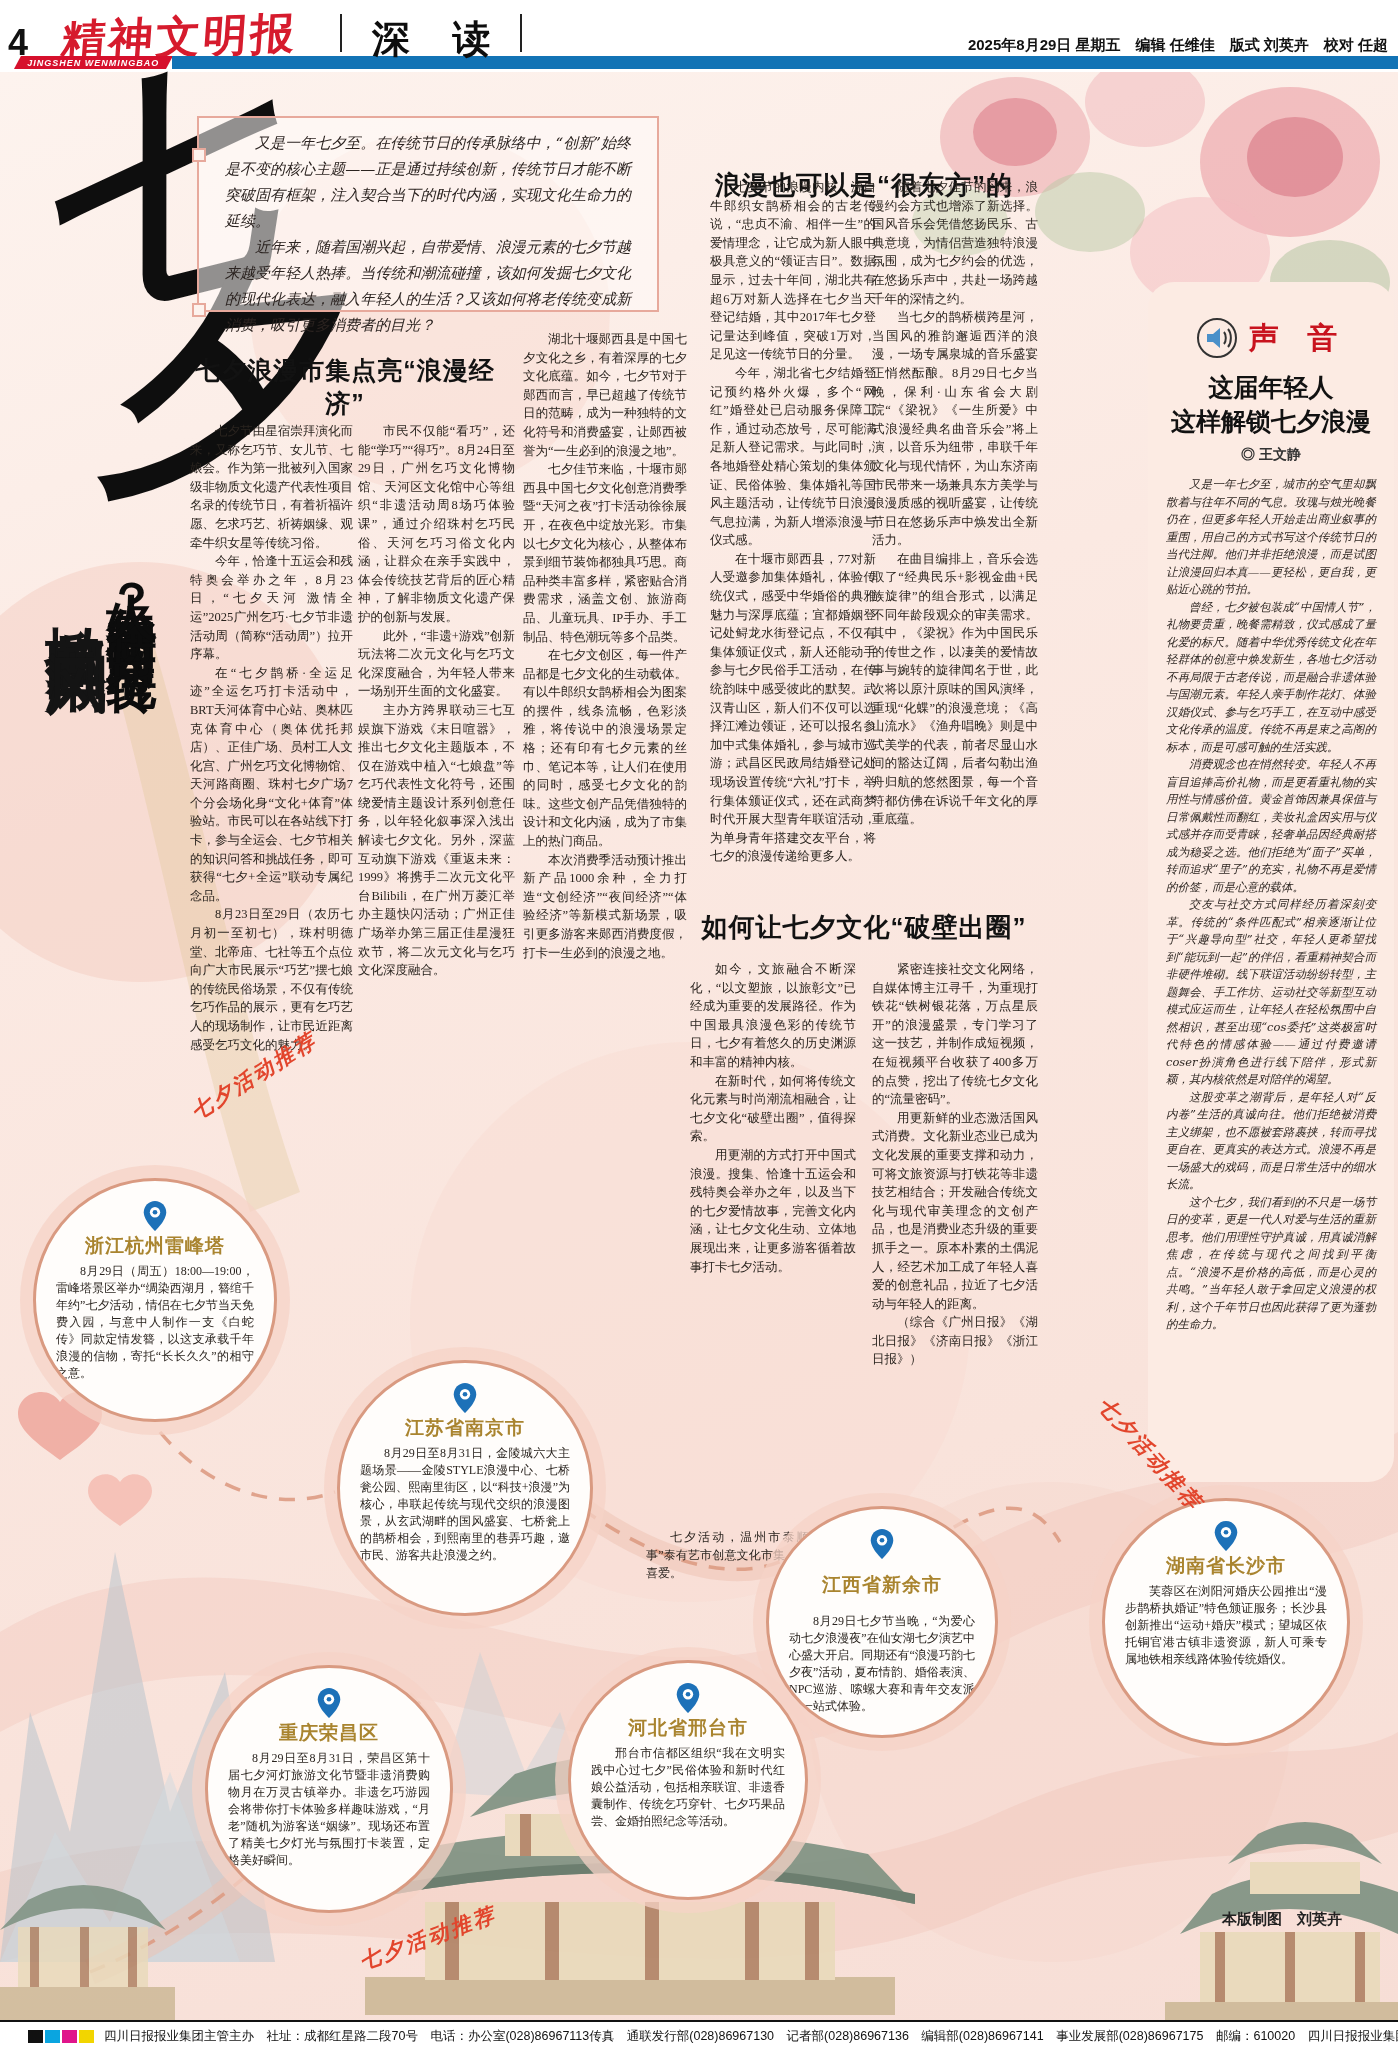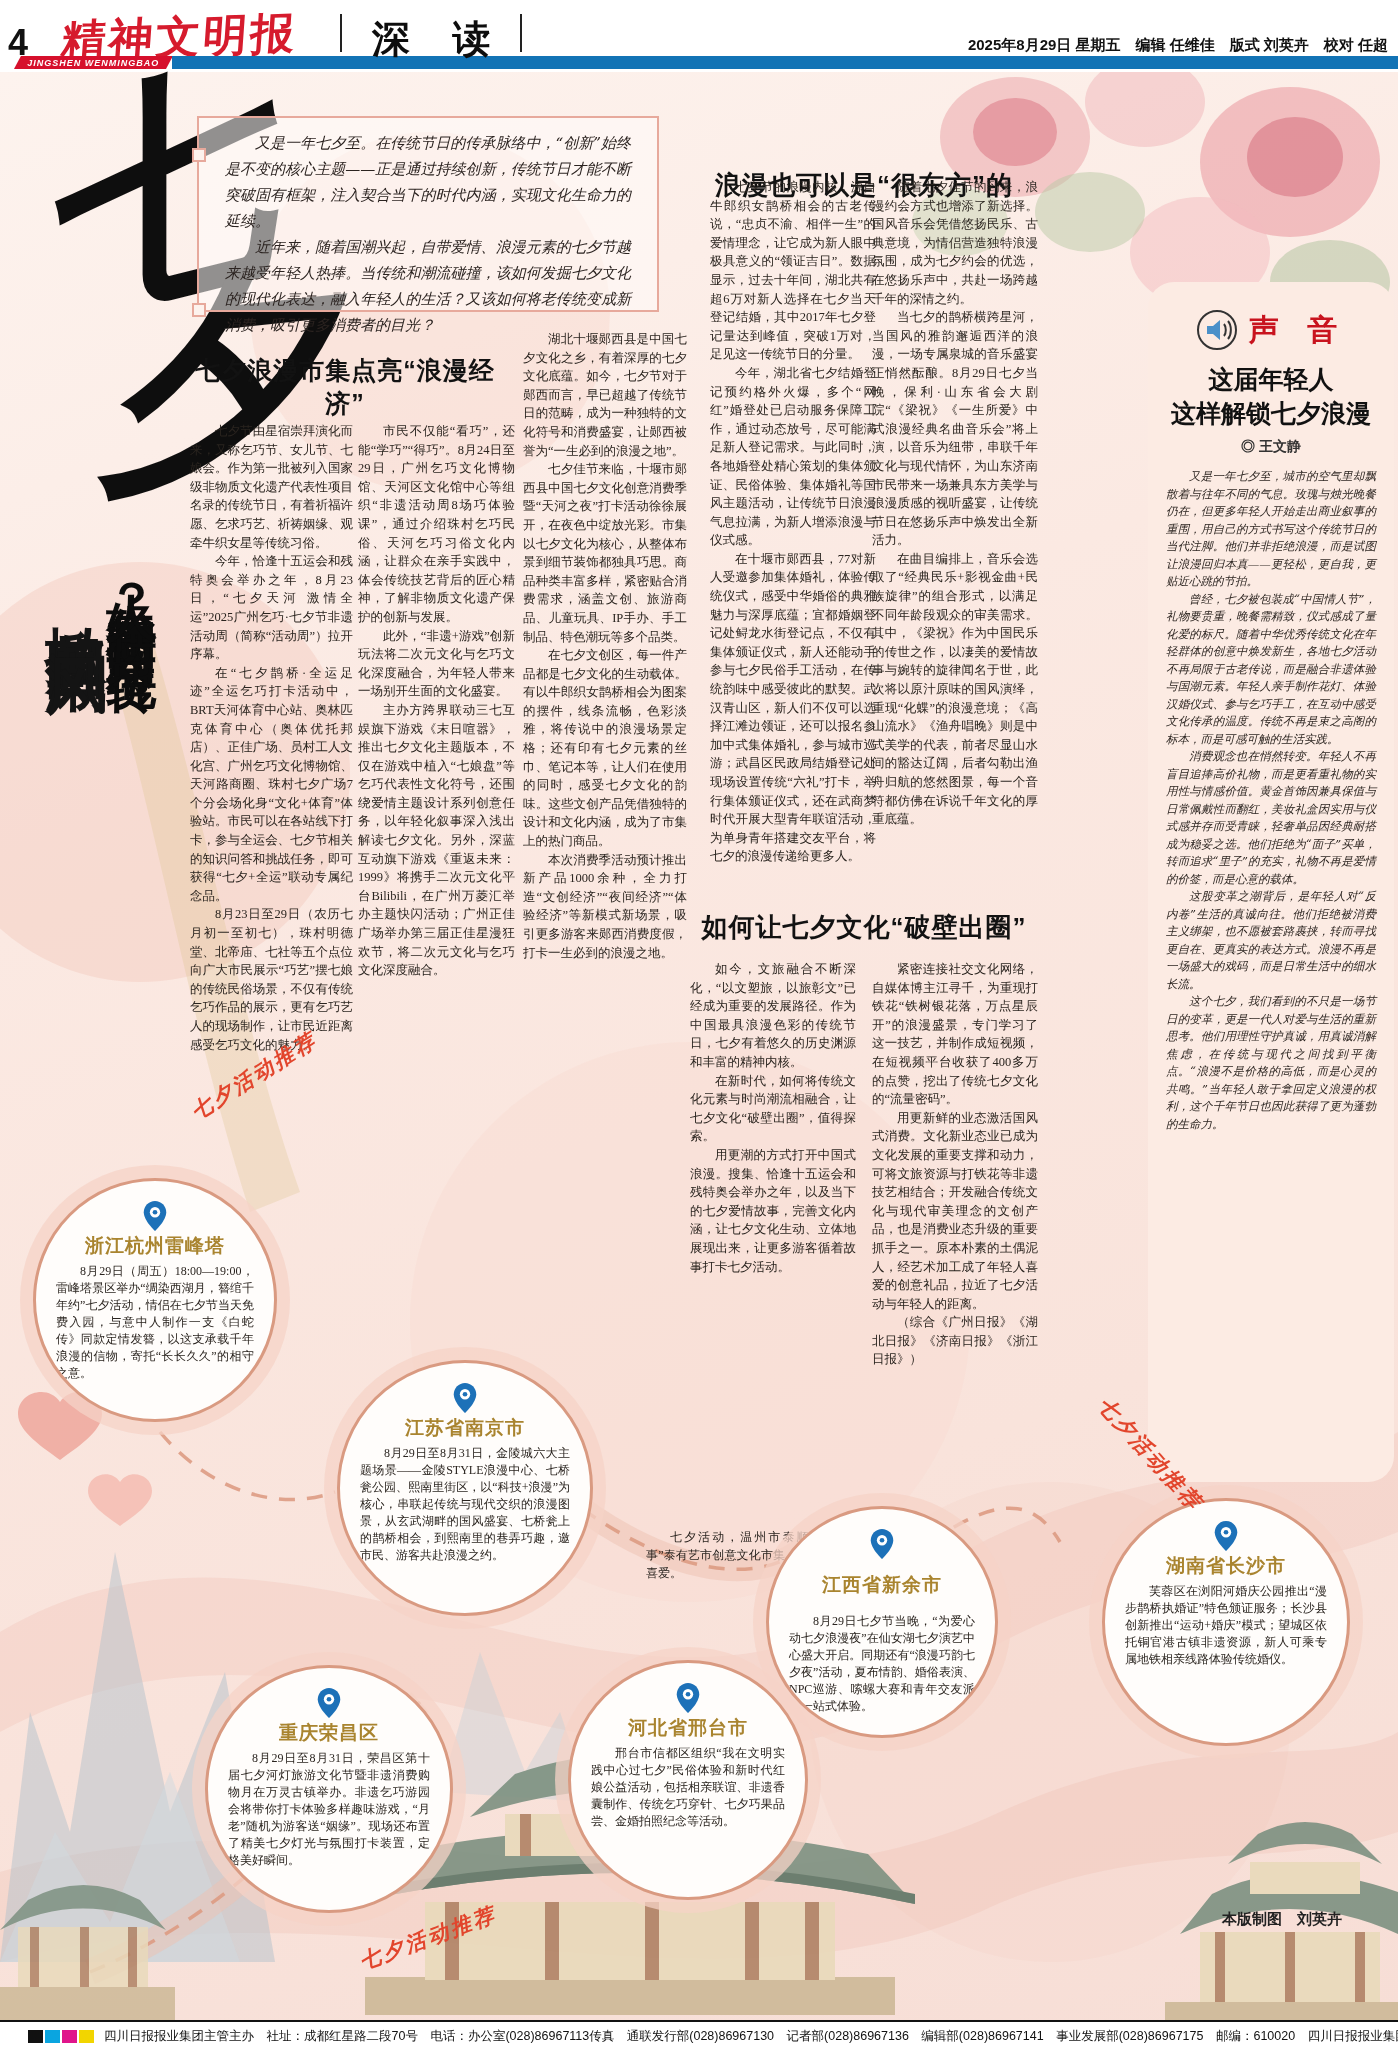--- a/index.html
+++ b/index.html
@@ -37,21 +37,21 @@
   .intro p{margin:0;text-indent:2em;font:italic 15px/26px "DejaVu Serif",serif;color:#2b2320;text-align:justify;}
   
   .sec-title{position:absolute;font:900 25px "Liberation Sans",sans-serif;color:#121212;text-align:center;letter-spacing:1px;}
   .col{position:absolute;overflow:hidden;text-align:justify;color:#2a241f;
        font-family:"Liberation Serif","DejaVu Serif",serif;font-size:12.5px;line-height:18.6px;}
   .col p{margin:0;text-indent:2em;}
   .cont-block{font-size:12px;line-height:18px;}
   
   .voice{position:absolute;left:1148px;top:210px;width:246px;height:1200px;background:#fcebe3;
          border-radius:26px;box-sizing:border-box;padding:26px 14px 18px;overflow:hidden;}
-  .voice-head{display:flex;align-items:center;justify-content:center;gap:10px;margin-bottom:10px;}
+  .voice-head{display:flex;align-items:center;justify-content:center;gap:10px;margin-bottom:10px;margin-top:8px;}
   .voice-badge{font:900 30px "Liberation Sans",sans-serif;color:#c8131e;letter-spacing:10px;}
   .voice-title{text-align:center;font:900 25px/34px "Liberation Sans",sans-serif;color:#111;margin:2px 0 8px;}
   .voice-author{text-align:center;font:700 14px "Liberation Sans",sans-serif;color:#333;margin-bottom:12px;}
   .voice-body{font-family:"DejaVu Serif",serif;font-style:italic;font-size:11.5px;line-height:17.5px;
               color:#2d2622;text-align:justify;padding:0 4px;}
   .voice-body p{margin:0;text-indent:2em;}
   
   .event{position:absolute;border-radius:50%;background:#fffdfb;border:3px solid #d99a81;
          box-shadow:0 0 0 13px rgba(245,211,199,.75);box-sizing:border-box;
          display:flex;flex-direction:column;align-items:center;text-align:center;overflow:hidden;}
@@ -249,20 +249,21 @@
       </div>
       <div class="voice-title">
         <span>这届年轻人</span><br>
         <span>这样解锁七夕浪漫</span>
       </div>
       <div class="voice-author">◎ 王文静</div>
       <div class="voice-body">
           <p>又是一年七夕至，城市的空气里却飘散着与往年不同的气息。玫瑰与烛光晚餐仍在，但更多年轻人开始走出商业叙事的重围，用自己的方式书写这个传统节日的当代注脚。他们并非拒绝浪漫，而是试图让浪漫回归本真——更轻松，更自我，更贴近心跳的节拍。</p>
           <p>曾经，七夕被包装成“中国情人节”，礼物要贵重，晚餐需精致，仪式感成了量化爱的标尺。随着中华优秀传统文化在年轻群体的创意中焕发新生，各地七夕活动不再局限于古老传说，而是融合非遗体验与国潮元素。年轻人亲手制作花灯、体验汉婚仪式、参与乞巧手工，在互动中感受文化传承的温度。传统不再是束之高阁的标本，而是可感可触的生活实践。</p>
           <p>消费观念也在悄然转变。年轻人不再盲目追捧高价礼物，而是更看重礼物的实用性与情感价值。黄金首饰因兼具保值与日常佩戴性而翻红，美妆礼盒因实用与仪式感并存而受青睐，轻奢单品因经典耐搭成为稳妥之选。他们拒绝为“面子”买单，转而追求“里子”的充实，礼物不再是爱情的价签，而是心意的载体。</p>
+          <p>交友与社交方式同样经历着深刻变革。传统的“条件匹配式”相亲逐渐让位于“兴趣导向型”社交，年轻人更希望找到“能玩到一起”的伴侣，看重精神契合而非硬件堆砌。线下联谊活动纷纷转型，主题舞会、手工作坊、运动社交等新型互动模式应运而生，让年轻人在轻松氛围中自然相识，甚至出现“cos委托”这类极富时代特色的情感体验——通过付费邀请coser扮演角色进行线下陪伴，形式新颖，其内核依然是对陪伴的渴望。</p>
           <p>这股变革之潮背后，是年轻人对“反内卷”生活的真诚向往。他们拒绝被消费主义绑架，也不愿被套路裹挟，转而寻找更自在、更真实的表达方式。浪漫不再是一场盛大的戏码，而是日常生活中的细水长流。</p>
           <p>这个七夕，我们看到的不只是一场节日的变革，更是一代人对爱与生活的重新思考。他们用理性守护真诚，用真诚消解焦虑，在传统与现代之间找到平衡点。“浪漫不是价格的高低，而是心灵的共鸣。”当年轻人敢于拿回定义浪漫的权利，这个千年节日也因此获得了更为蓬勃的生命力。</p>
         </div>
     </div>
 
     <div class="event" style="left:33px;top:1106px;width:244px;height:244px;">
       <svg class="pin" width="24" height="30" viewBox="0 0 24 32">
           <path d="M12 0C5.4 0 0 5.4 0 12c0 9 12 20 12 20s12-11 12-20C24 5.4 18.6 0 12 0z" fill="#1d71b8"></path>
           <circle cx="12" cy="12" r="5.5" fill="#fff"></circle>
           <circle cx="12" cy="12" r="2.5" fill="#1d71b8"></circle>

